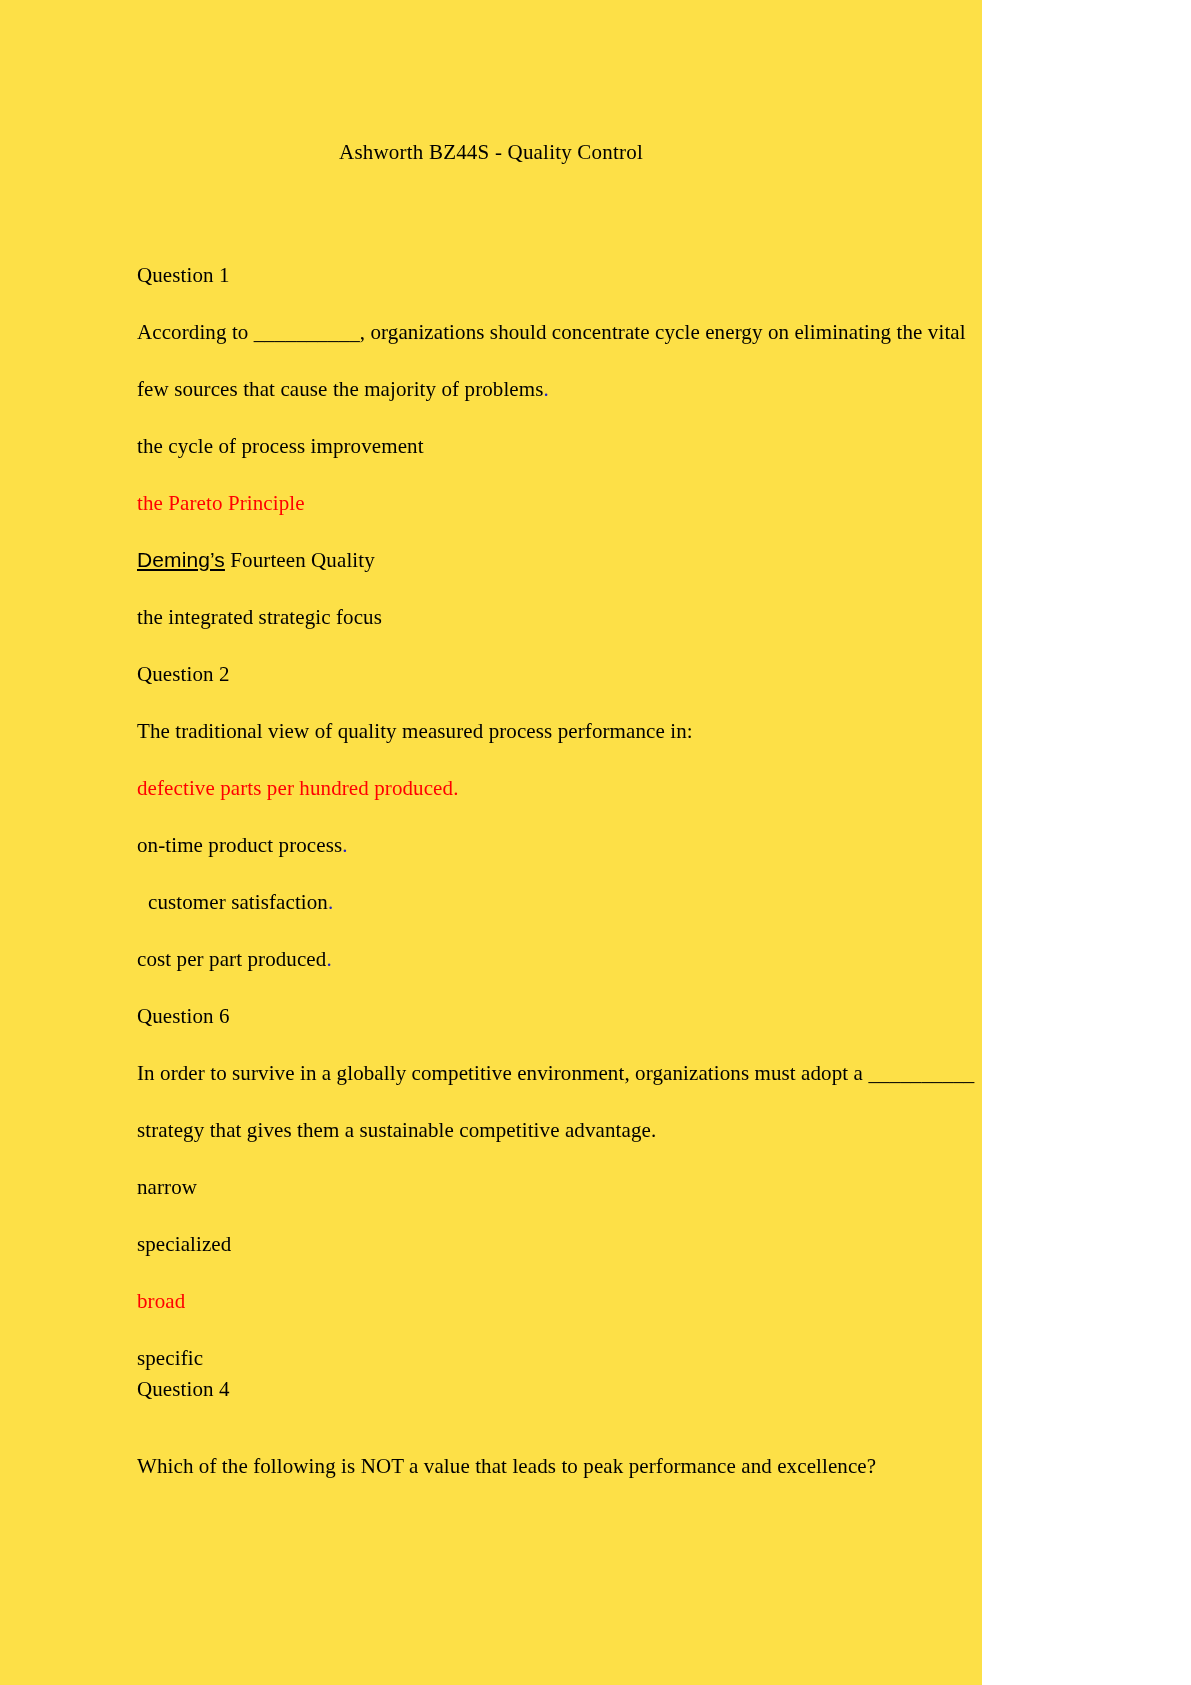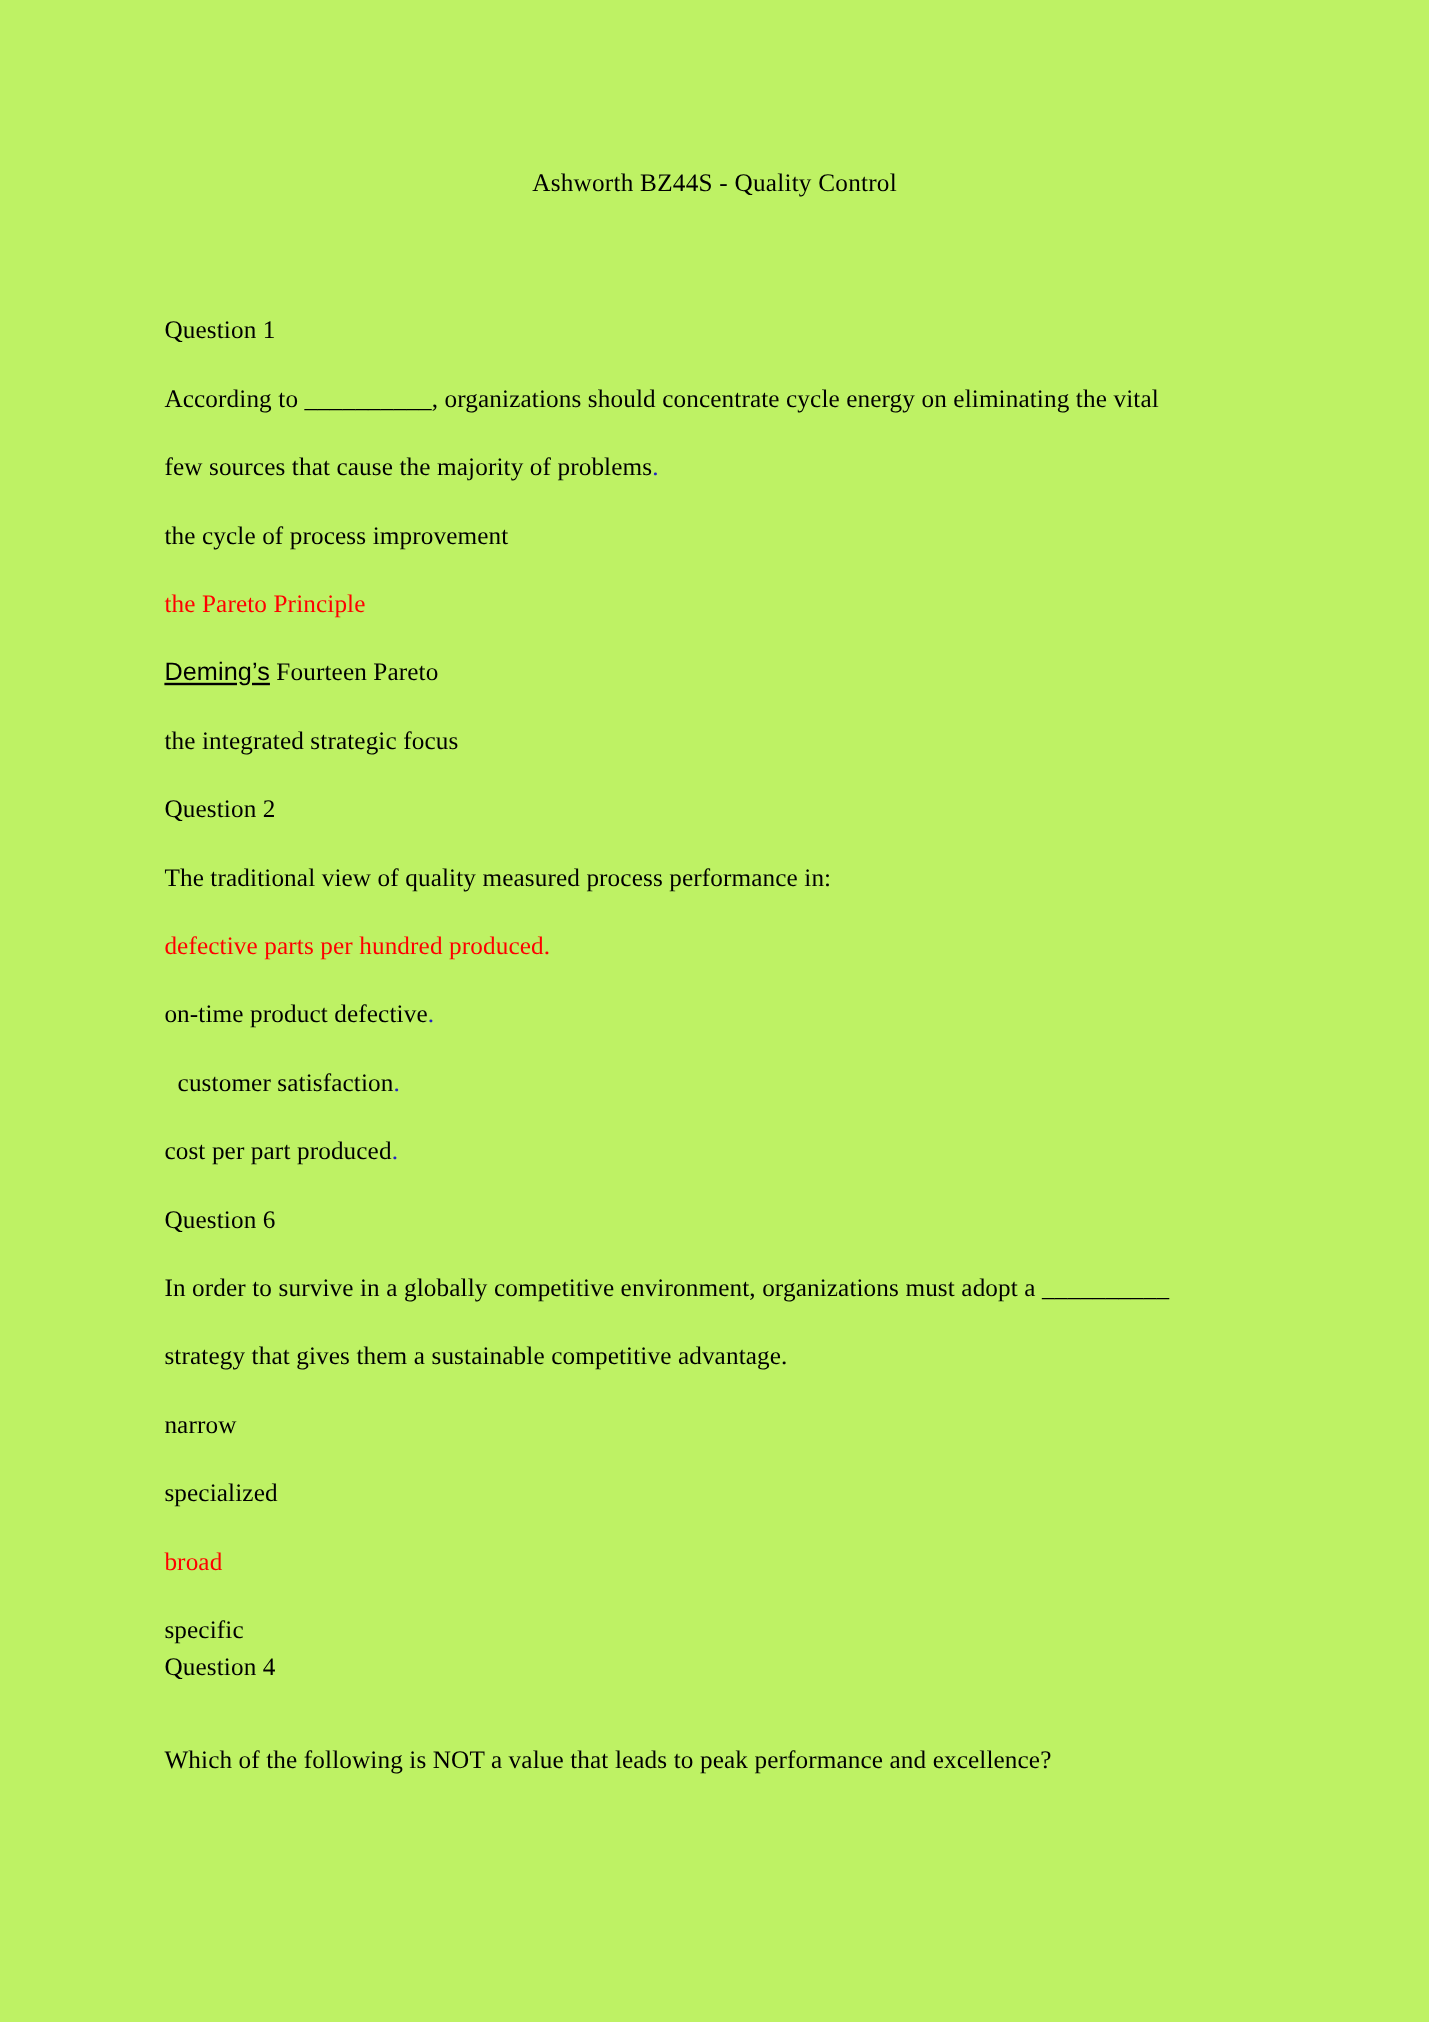--- a/index.html
+++ b/index.html
@@ -2,23 +2,23 @@
 <html><head>
 <meta charset="utf-8">
 <style>
   html, body {
     margin: 0;
     padding: 0;
     background: #ffffff;
   }
   .page {
     position: relative;
-    width: 1191px;
+    width: 982px;
     height: 1685px;
-    background: #bef264;
+    background: #fde047;
     overflow: hidden;
     font-family: "Liberation Serif", serif;
     font-size: 21px;
     color: #000000;
   }
   .doc-title {
     position: absolute;
     top: 140px;
     left: 0;
     width: 100%;
@@ -45,26 +45,26 @@
 <body>
 
 <div class="page">
   <h1 class="doc-title">Ashworth BZ44S - Quality Control</h1>
   <div id="doc-body">
       <p class="doc-line" style="top: 262px;"><span class="run" style="color: rgb(0, 0, 0);">Question 1</span></p>
       <p class="doc-line" style="top: 319px;"><span class="run" style="color: rgb(0, 0, 0);">According to __________, organizations should concentrate cycle energy on eliminating the vital</span></p>
       <p class="doc-line" style="top: 376px;"><span class="run" style="color: rgb(0, 0, 0);">few sources that cause the majority of problems</span><span class="run" style="color: rgb(35, 35, 195);">.</span></p>
       <p class="doc-line" style="top: 433px;"><span class="run" style="color: rgb(0, 0, 0);">the cycle of process improvement</span></p>
       <p class="doc-line" style="top: 490px;"><span class="run" style="color: rgb(255, 0, 0);">the Pareto Principle</span></p>
-      <p class="doc-line" style="top: 547px;"><span class="run sans" style="color: rgb(0, 0, 0); text-decoration: underline;">Deming’s</span><span class="run" style="color: rgb(0, 0, 0);"> Fourteen Pareto</span></p>
+      <p class="doc-line" style="top: 547px;"><span class="run sans" style="color: rgb(0, 0, 0); text-decoration: underline;">Deming’s</span><span class="run" style="color: rgb(0, 0, 0);"> Fourteen Quality</span></p>
       <p class="doc-line" style="top: 604px;"><span class="run" style="color: rgb(0, 0, 0);">the integrated strategic focus</span></p>
       <p class="doc-line" style="top: 661px;"><span class="run" style="color: rgb(0, 0, 0);">Question 2</span></p>
       <p class="doc-line" style="top: 718px;"><span class="run" style="color: rgb(0, 0, 0);">The traditional view of quality measured process performance in:</span></p>
       <p class="doc-line" style="top: 775px;"><span class="run" style="color: rgb(255, 0, 0);">defective parts per hundred produced.</span></p>
-      <p class="doc-line" style="top: 832px;"><span class="run" style="color: rgb(0, 0, 0);">on-time product defective</span><span class="run" style="color: rgb(35, 35, 195);">.</span></p>
+      <p class="doc-line" style="top: 832px;"><span class="run" style="color: rgb(0, 0, 0);">on-time product process</span><span class="run" style="color: rgb(35, 35, 195);">.</span></p>
       <p class="doc-line" style="top: 889px; margin-left: 11px;"><span class="run" style="color: rgb(0, 0, 0);">customer satisfaction</span><span class="run" style="color: rgb(35, 35, 195);">.</span></p>
       <p class="doc-line" style="top: 946px;"><span class="run" style="color: rgb(0, 0, 0);">cost per part produced</span><span class="run" style="color: rgb(35, 35, 195);">.</span></p>
       <p class="doc-line" style="top: 1003px;"><span class="run" style="color: rgb(0, 0, 0);">Question 6</span></p>
       <p class="doc-line" style="top: 1060px;"><span class="run" style="color: rgb(0, 0, 0);">In order to survive in a globally competitive environment, organizations must adopt a __________</span></p>
       <p class="doc-line" style="top: 1117px;"><span class="run" style="color: rgb(0, 0, 0);">strategy that gives them a sustainable competitive advantage.</span></p>
       <p class="doc-line" style="top: 1174px;"><span class="run" style="color: rgb(0, 0, 0);">narrow</span></p>
       <p class="doc-line" style="top: 1231px;"><span class="run" style="color: rgb(0, 0, 0);">specialized</span></p>
       <p class="doc-line" style="top: 1288px;"><span class="run" style="color: rgb(255, 0, 0);">broad</span></p>
       <p class="doc-line" style="top: 1345px;"><span class="run" style="color: rgb(0, 0, 0);">specific</span></p>
       <p class="doc-line" style="top: 1376px;"><span class="run" style="color: rgb(0, 0, 0);">Question 4</span></p>

